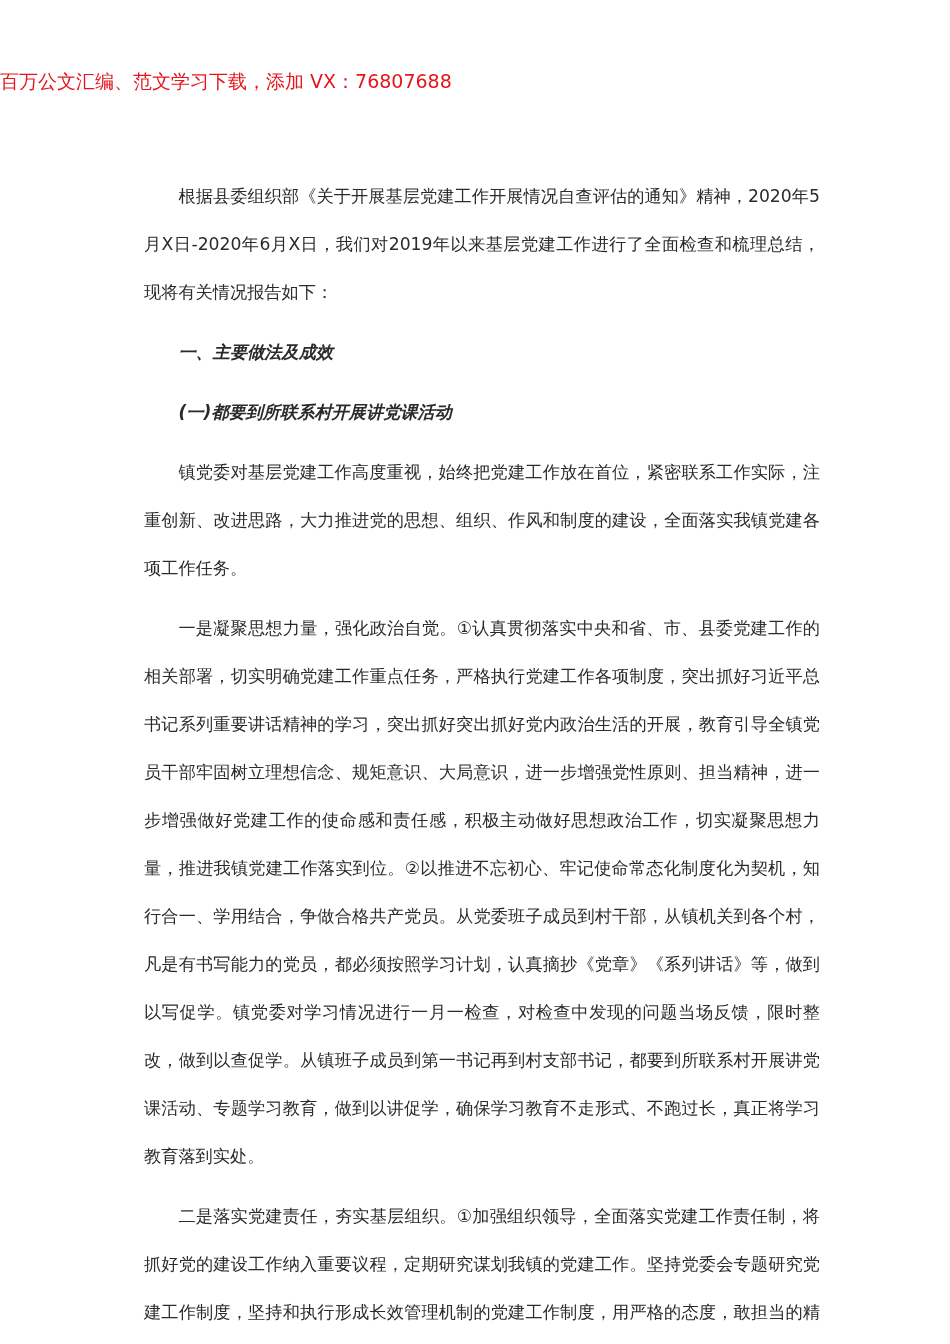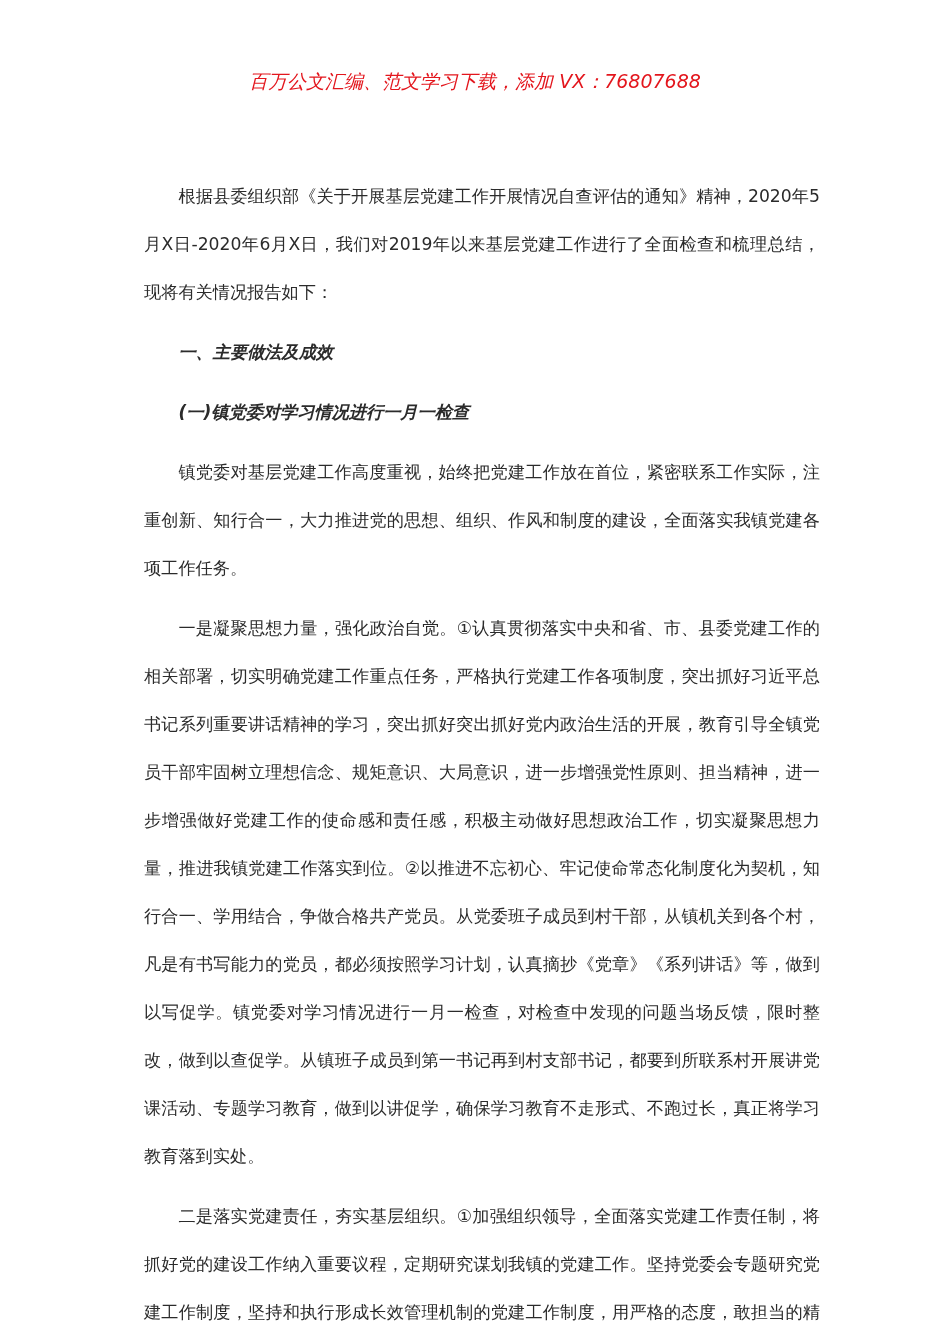--- a/index.html
+++ b/index.html
@@ -13,26 +13,24 @@
       position: relative;
       overflow: hidden;
       font-family: "DejaVu Sans", "Liberation Sans", sans-serif;
       color: #2b2b2b;
     }
     .page-header {
       position: absolute;
       top: 66px;
       left: 0;
       width: 950px;
-      text-align: center;
       font-size: 19px;
       color: #e3161d;
       letter-spacing: 0px;
       line-height: 30px;
-      font-style: italic;
     }
     .content {
       position: absolute;
       top: 172px;
       left: 144px;
       width: 676px;
       font-size: 17.2px;
       line-height: 48px;
       text-align: justify;
       text-justify: inter-character;
@@ -56,20 +54,20 @@
 </head>
 <body>
 
 <div class="page-header">百万公文汇编、范文学习下载，添加 VX：76807688</div>
 
 <div class="content">
   <p class="para">根据县委组织部《关于开展基层党建工作开展情况自查评估的通知》精神，2020年5月X日-2020年6月X日，我们对2019年以来基层党建工作进行了全面检查和梳理总结，现将有关情况报告如下：</p>
   <div class="gap"></div>
   <p class="heading">一、主要做法及成效</p>
   <div class="gap"></div>
-  <p class="heading">(一)镇党委对学习情况进行一月一检查</p>
+  <p class="heading">(一)都要到所联系村开展讲党课活动</p>
   <div class="gap"></div>
-  <p class="para">镇党委对基层党建工作高度重视，始终把党建工作放在首位，紧密联系工作实际，注重创新、知行合一，大力推进党的思想、组织、作风和制度的建设，全面落实我镇党建各项工作任务。</p>
+  <p class="para">镇党委对基层党建工作高度重视，始终把党建工作放在首位，紧密联系工作实际，注重创新、改进思路，大力推进党的思想、组织、作风和制度的建设，全面落实我镇党建各项工作任务。</p>
   <div class="gap"></div>
   <p class="para"><span class="lead">一是凝聚思想力量，强化政治自觉。</span><span>①认真贯彻落实中央和省、市、县委党建工作的相关部署，切实明确党建工作重点任务，严格执行党建工作各项制度，突出抓好习近平总书记系列重要讲话精神的学习，突出抓好突出抓好党内政治生活的开展，教育引导全镇党员干部牢固树立理想信念、规矩意识、大局意识，进一步增强党性原则、担当精神，进一步增强做好党建工作的使命感和责任感，积极主动做好思想政治工作，切实凝聚思想力量，推进我镇党建工作落实到位。②以推进不忘初心、牢记使命常态化制度化为契机，知行合一、学用结合，争做合格共产党员。从党委班子成员到村干部，从镇机关到各个村，凡是有书写能力的党员，都必须按照学习计划，认真摘抄《党章》《系列讲话》等，做到以写促学。镇党委对学习情况进行一月一检查，对检查中发现的问题当场反馈，限时整改，做到以查促学。从镇班子成员到第一书记再到村支部书记，都要到所联系村开展讲党课活动、专题学习教育，做到以讲促学，确保学习教育不走形式、不跑过长，真正将学习教育落到实处。</span></p>
   <div class="gap"></div>
   <p class="para"><span class="lead">二是落实党建责任，夯实基层组织。</span><span>①加强组织领导，全面落实党建工作责任制，将抓好党的建设工作纳入重要议程，定期研究谋划我镇的党建工作。坚持党委会专题研究党建工作制度，坚持和执行形成长效管理机制的党建工作制度，用严格的态度，敢担当的精神，抓落实的决心，督促领导班子成员履行好一岗双责，切实形成齐抓共管、层层落实的良好局面。②及时健全完善党建</span></p>
 </div>
 
 </body></html>

